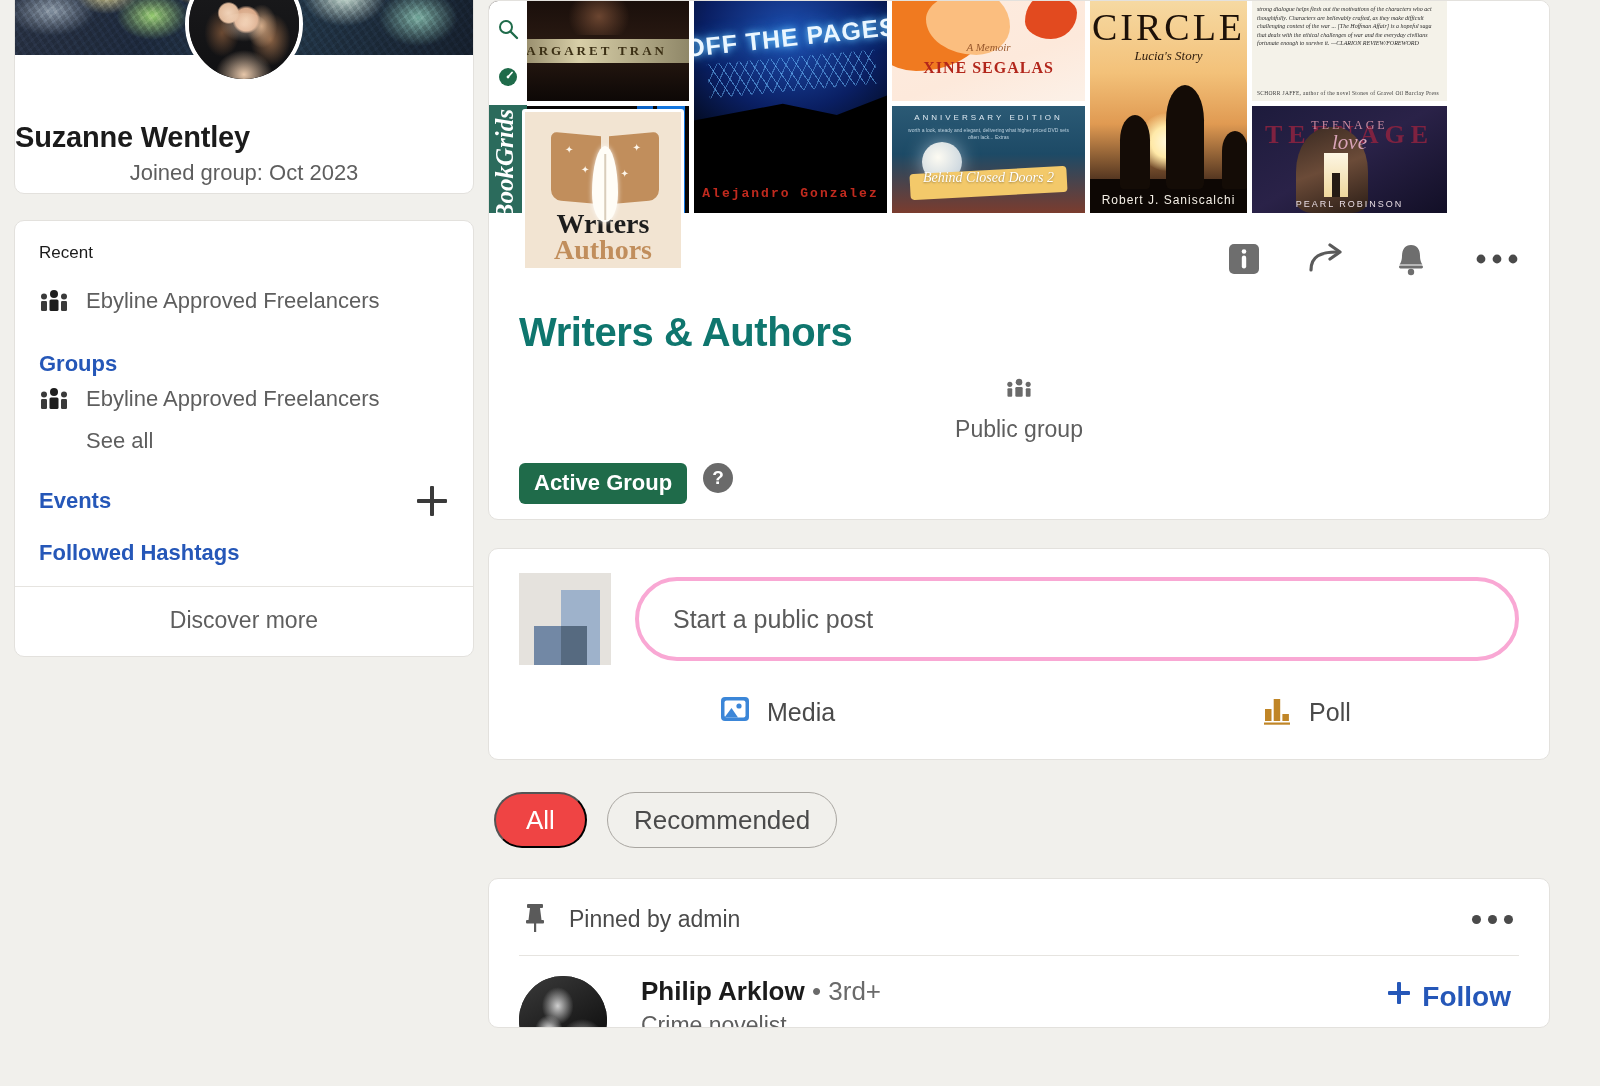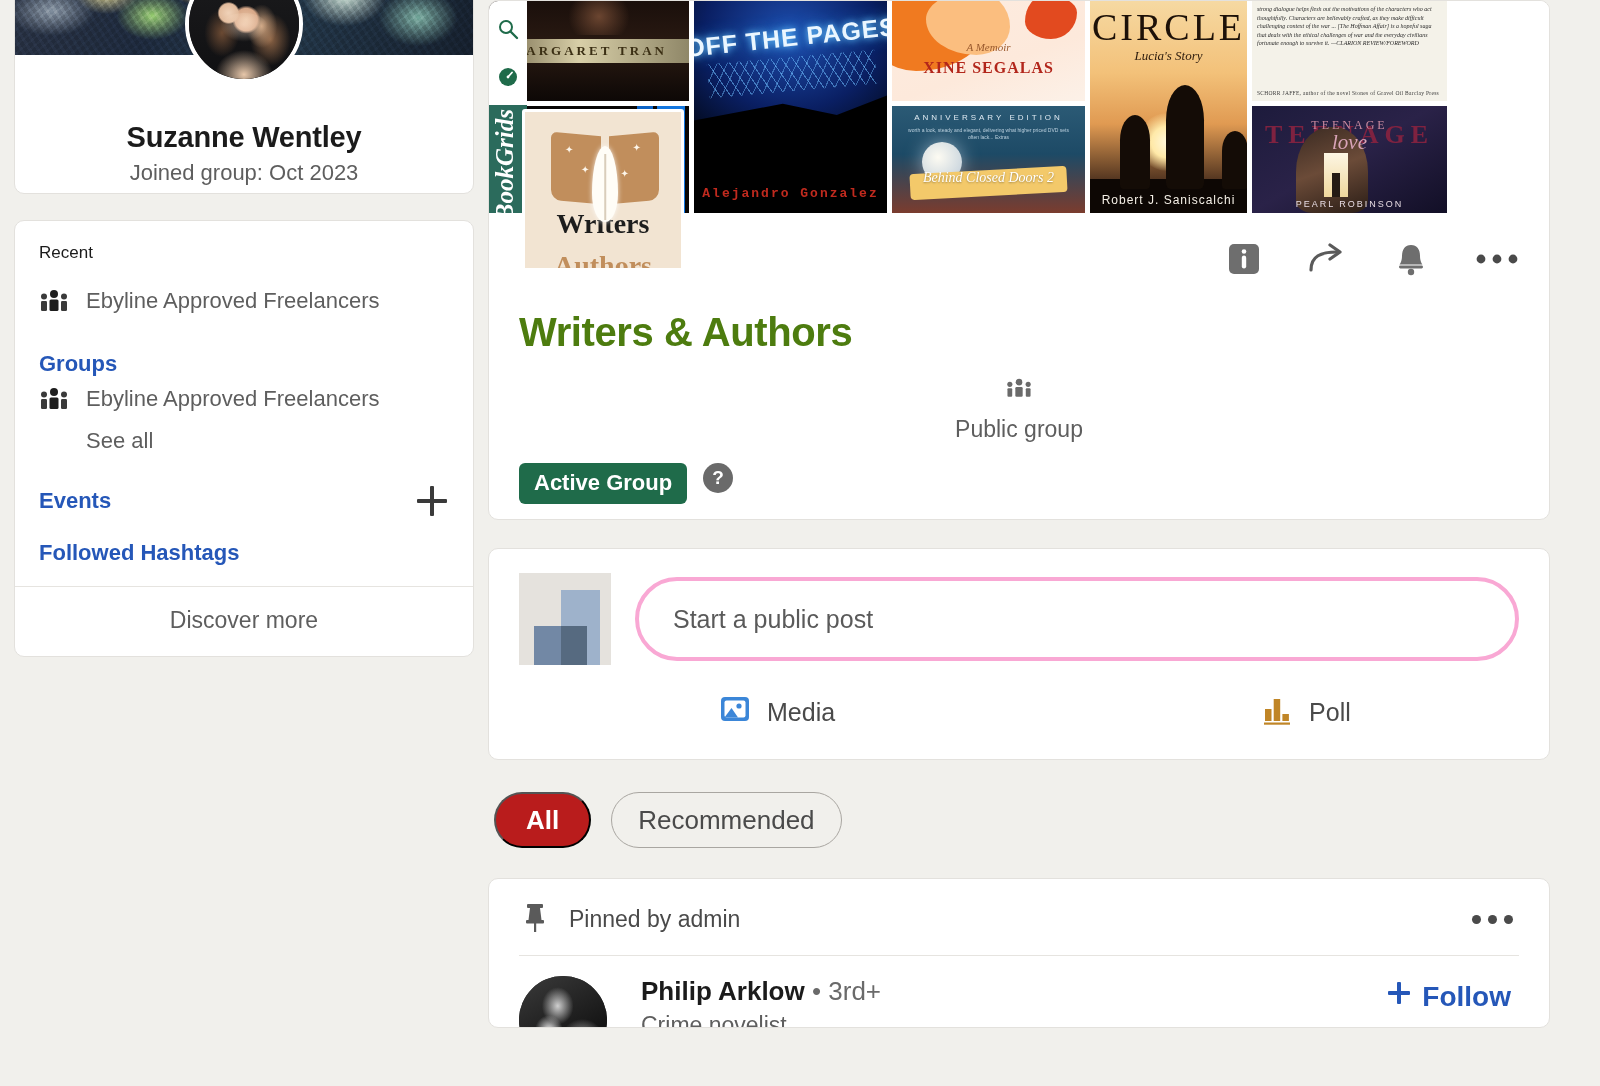--- a/index.html
+++ b/index.html
@@ -102,21 +102,21 @@
     content: "";
     position: absolute;
     left: 28%; top: 40%;
     width: 44%; height: 26%;
     border-radius: 50%;
     background: radial-gradient(ellipse at 50% 40%, rgba(255,228,205,0.55), rgba(255,228,205,0) 70%);
   }
 
   .profile-name {
     margin-top: 66px;
-    text-align: center;
+    text-align: left;
     font-size: 29px;
     font-weight: 700;
     letter-spacing: -0.2px;
     color: #1b1b1b;
   }
   .profile-sub {
     text-align: center;
     margin-top: 6px;
     font-size: 22px;
     color: #5e5e5e;
@@ -510,40 +510,40 @@
     content:""; position:absolute; left:50%; top:10%; width:1.5px; height:88%;
     background:#d9cdbb; transform:translateX(-50%);
   }
   .logo-spark { position:absolute; color:#fdf6ea; font-size:10px; }
   .logo-w {
     position: absolute; left: 0; right: 0; top: 96px; text-align: center;
     font-family: "Liberation Serif", serif;
     font-weight: 700; font-size: 28px; color: #1d1d1d;
   }
   .logo-a {
-    position: absolute; left: 0; right: 0; top: 138px; text-align: center;
+    position: absolute; left: 0; right: 0; top: 122px; text-align: center;
     font-family: "Liberation Serif", serif;
     font-weight: 700; font-size: 28px; color: #c18e5c;
   }
 
   
   .gc-actions {
     position: absolute;
     right: 30px; top: 240px;
     display: flex; align-items: center; gap: 46px;
     z-index: 7;
   }
   .act { cursor: pointer; display:block; }
 
   .gc-body { padding: 96px 30px 0 30px; }
 
   .gc-title {
     font-size: 40px;
     font-weight: 700;
-    color: #4d7c0f;
+    color: #0f766e;
     letter-spacing: -0.4px;
     line-height: 46px;
   }
   .gc-meta {
     display: flex; align-items: center; gap: 13px;
     margin-top: 22px;
     flex-direction: column;
   }
   .gc-meta .txt { font-size: 23px; color: #5e5e5e; }
 
@@ -624,23 +624,23 @@
     padding-left: 6px;
   }
   .pill {
     border-radius: 30px;
     font-size: 26px;
     padding: 11px 26px;
     cursor: pointer;
     line-height: 30px;
   }
   .pill.active {
-    background: #b91c1c;
+    background: #ef4444;
     color: #ffffff;
-    font-weight: 700;
+    font-weight: 400;
     padding: 11px 30px;
   }
   .pill.idle {
     background: transparent;
     border: 1px solid #a9a6a1;
     color: #4a4a4a;
   }
 
   
   .post-card {

